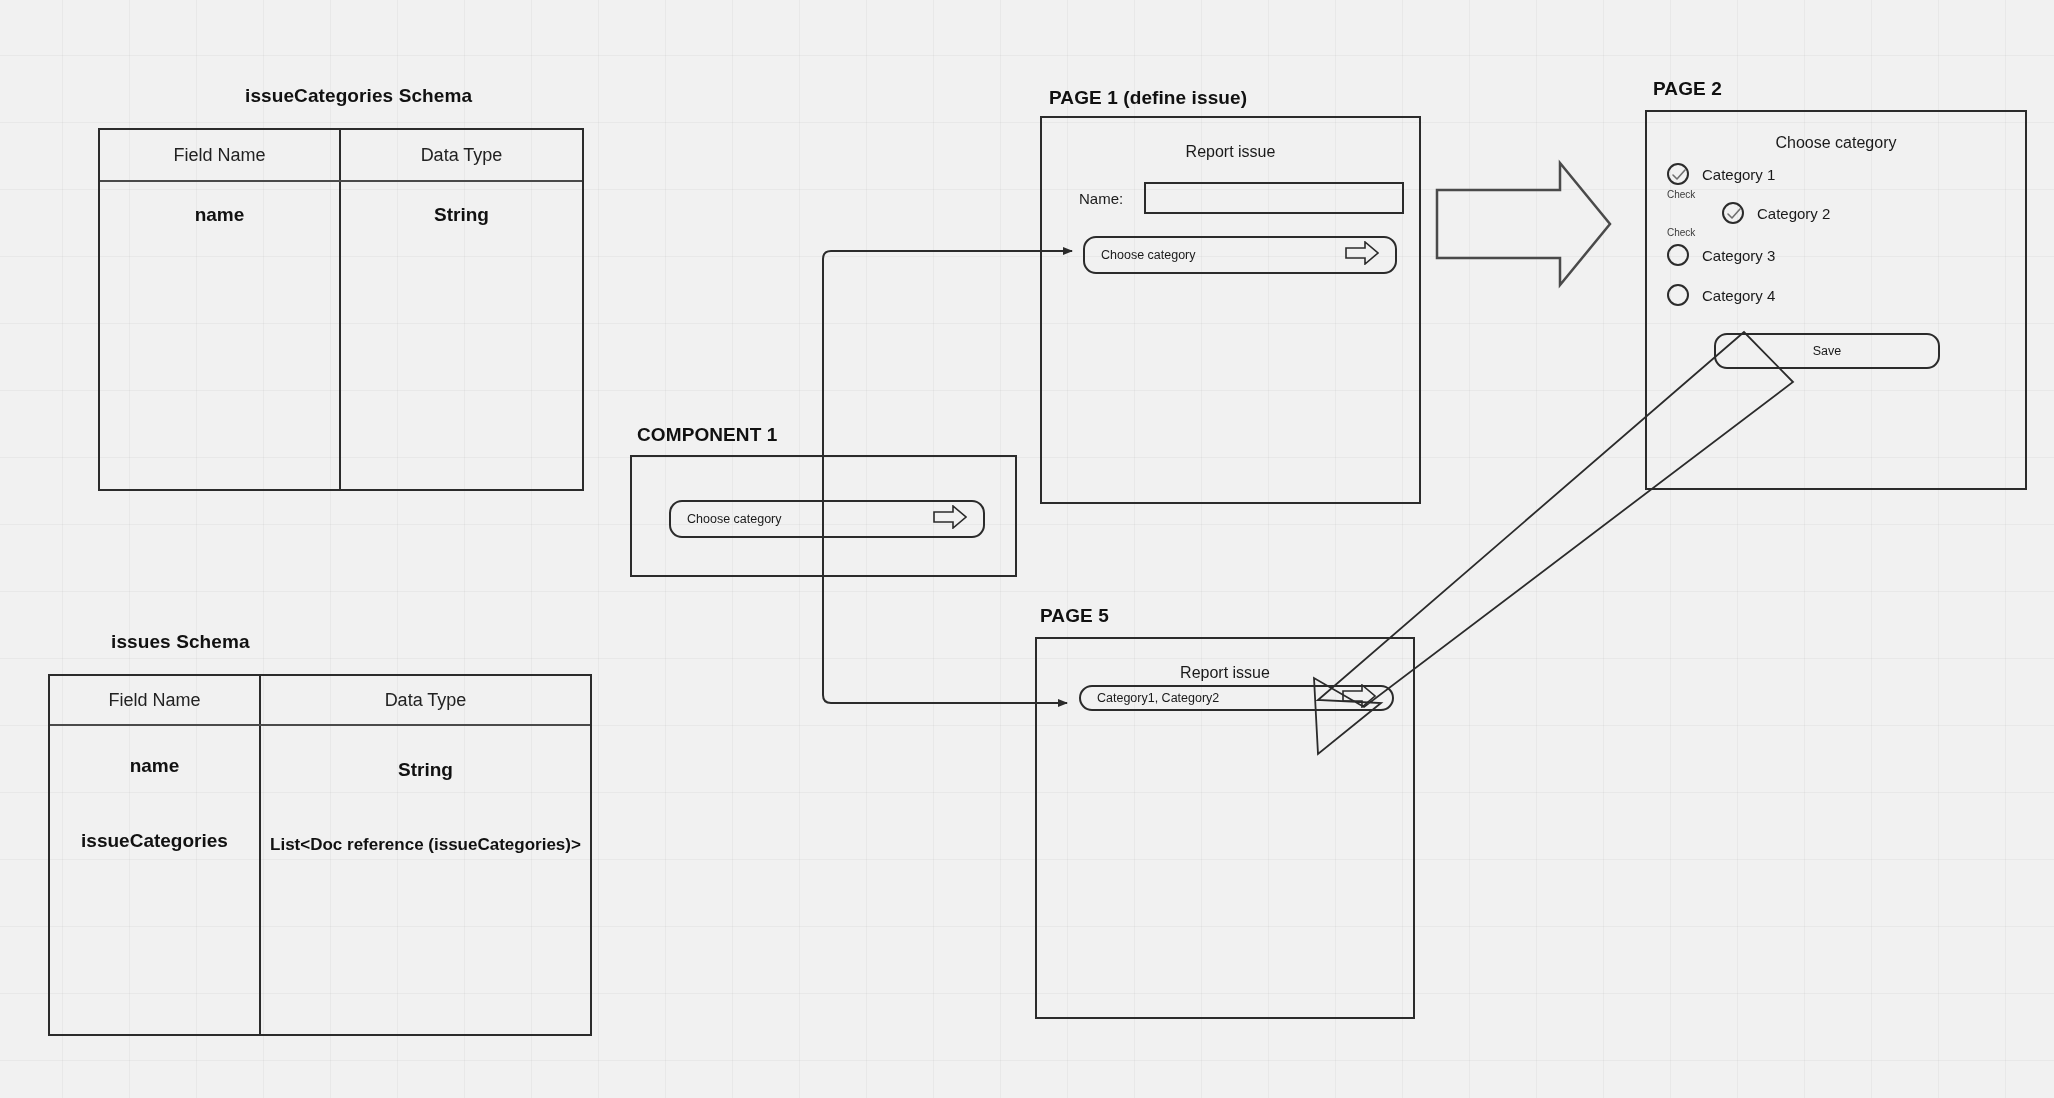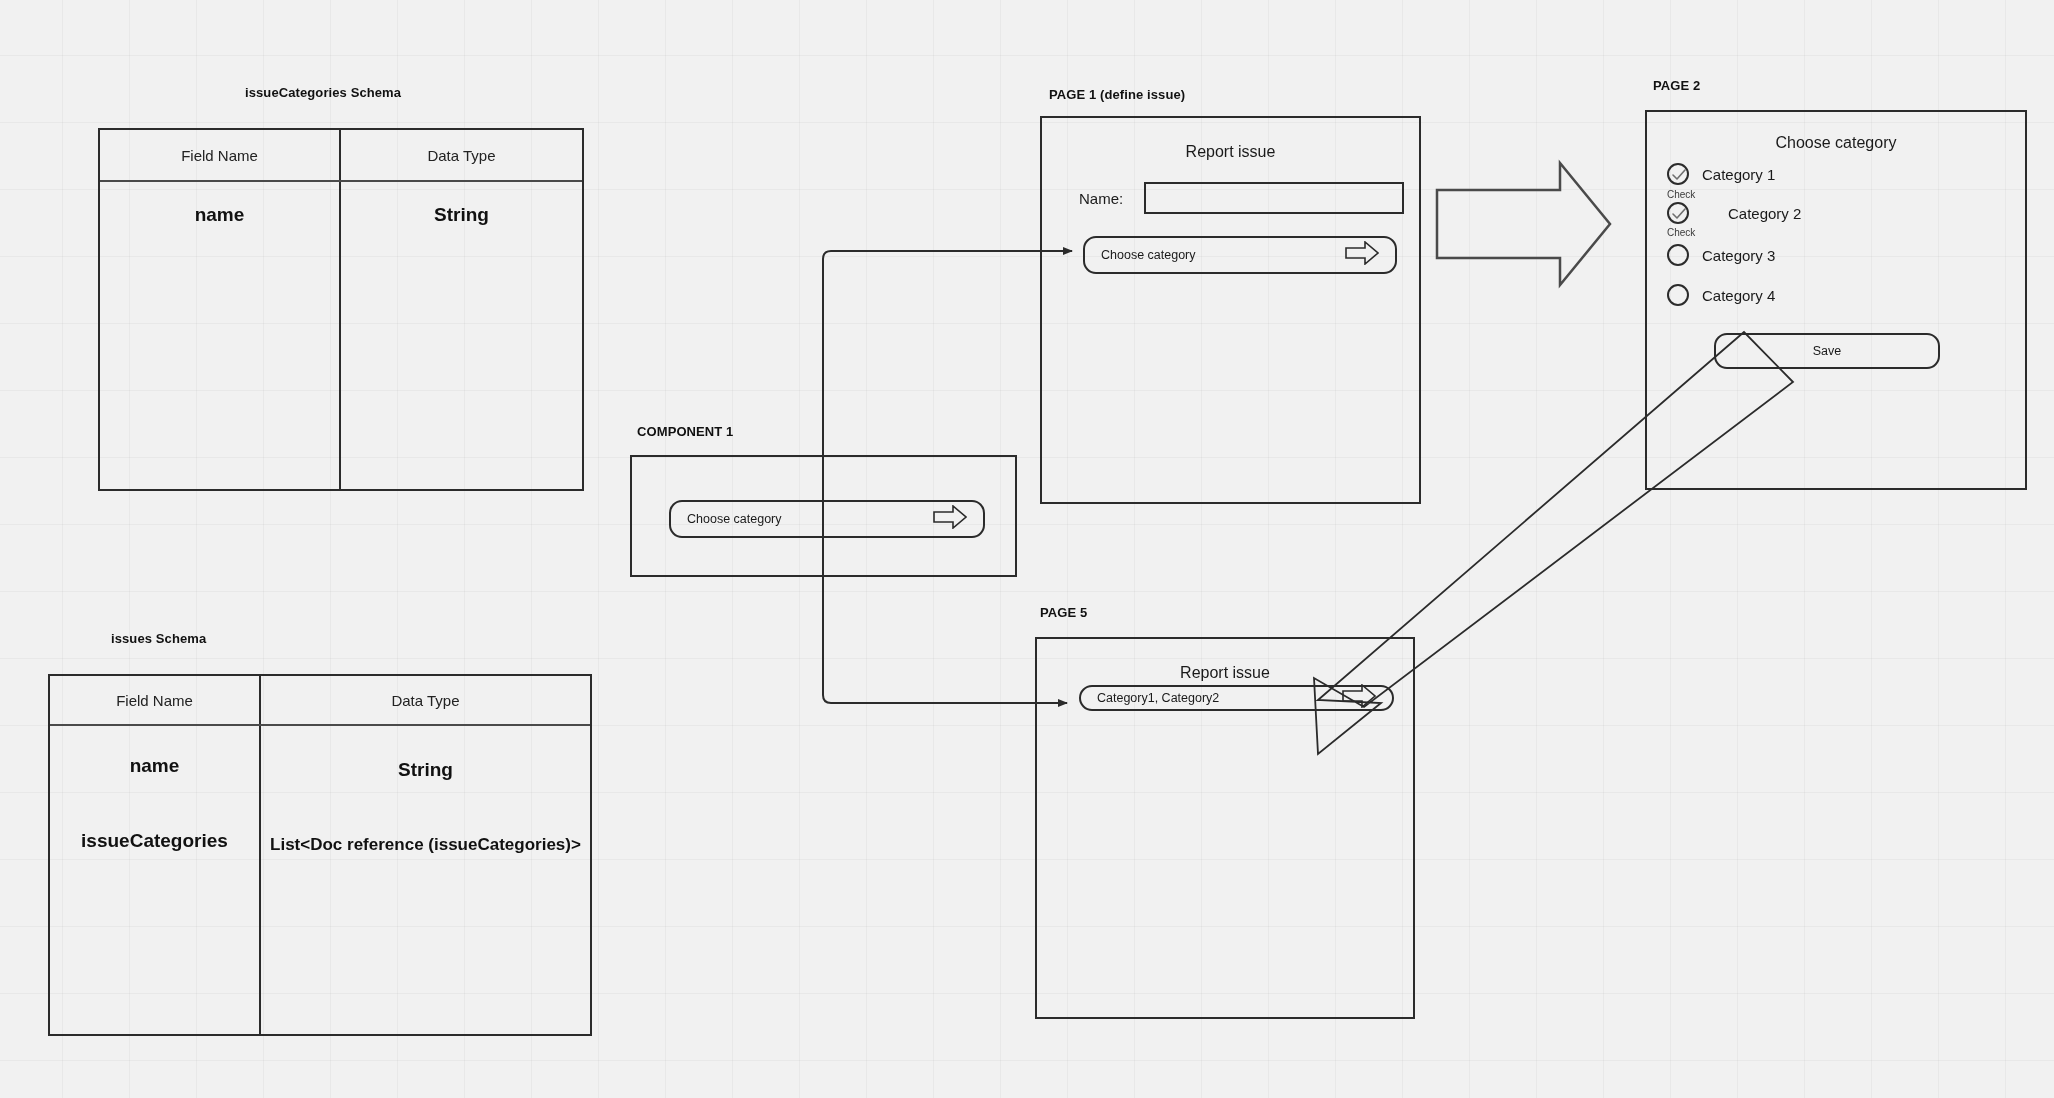--- a/index.html
+++ b/index.html
@@ -26,21 +26,21 @@
     left: 0; top: 0;
     width: 2054px;
     height: 1098px;
     pointer-events: none;
   }
   .abs { position: absolute; }
 
   
   .section-title {
     font-weight: bold;
-    font-size: 13px;
+    font-size: 19px;
     letter-spacing: 0.1px;
     white-space: nowrap;
     color: #111;
   }
 
   
   .schema-table {
     position: absolute;
     border: 2px solid #2b2b2b;
     box-sizing: border-box;
@@ -48,21 +48,21 @@
   }
   .schema-head {
     display: flex;
     border-bottom: 2px solid #4a4a4a;
     box-sizing: border-box;
   }
   .schema-head .cell {
     display: flex;
     align-items: center;
     justify-content: center;
-    font-size: 15px;
+    font-size: 18px;
     color: #222;
     box-sizing: border-box;
   }
   .schema-head .cell.c0 { border-right: 2px solid #2b2b2b; }
   .schema-body { display: flex; box-sizing: border-box; text-align: right; }
   .schema-col {
     box-sizing: border-box;
     display: flex;
     flex-direction: column;
   }
@@ -260,21 +260,21 @@
   <div class="check-row" style="left:1667px; top:163px;">
     <span class="check-circle">
       <svg width="18" height="18" viewBox="0 0 18 18" xmlns="http://www.w3.org/2000/svg">
         <path d="M3,9 L7,13 L15,4" fill="none" stroke="#6f6f6f" stroke-width="1.6" stroke-linecap="round" stroke-linejoin="round"></path>
       </svg>
     </span>
     <span class="check-text">Category 1</span>
   </div>
   <div class="check-sub" style="left:1667px; top:189px;">Check</div>
 
-  <div class="check-row" style="left:1667px; top:202px;gap:26px;">
+  <div class="check-row" style="left:1722px; top:202px;">
     <span class="check-circle">
       <svg width="18" height="18" viewBox="0 0 18 18" xmlns="http://www.w3.org/2000/svg">
         <path d="M3,9 L7,13 L15,4" fill="none" stroke="#6f6f6f" stroke-width="1.6" stroke-linecap="round" stroke-linejoin="round"></path>
       </svg>
     </span>
     <span class="check-text">Category 2</span>
   </div>
   <div class="check-sub" style="left:1667px; top:227px;">Check</div>
 
   <div class="check-row" style="left:1667px; top:244px;">

